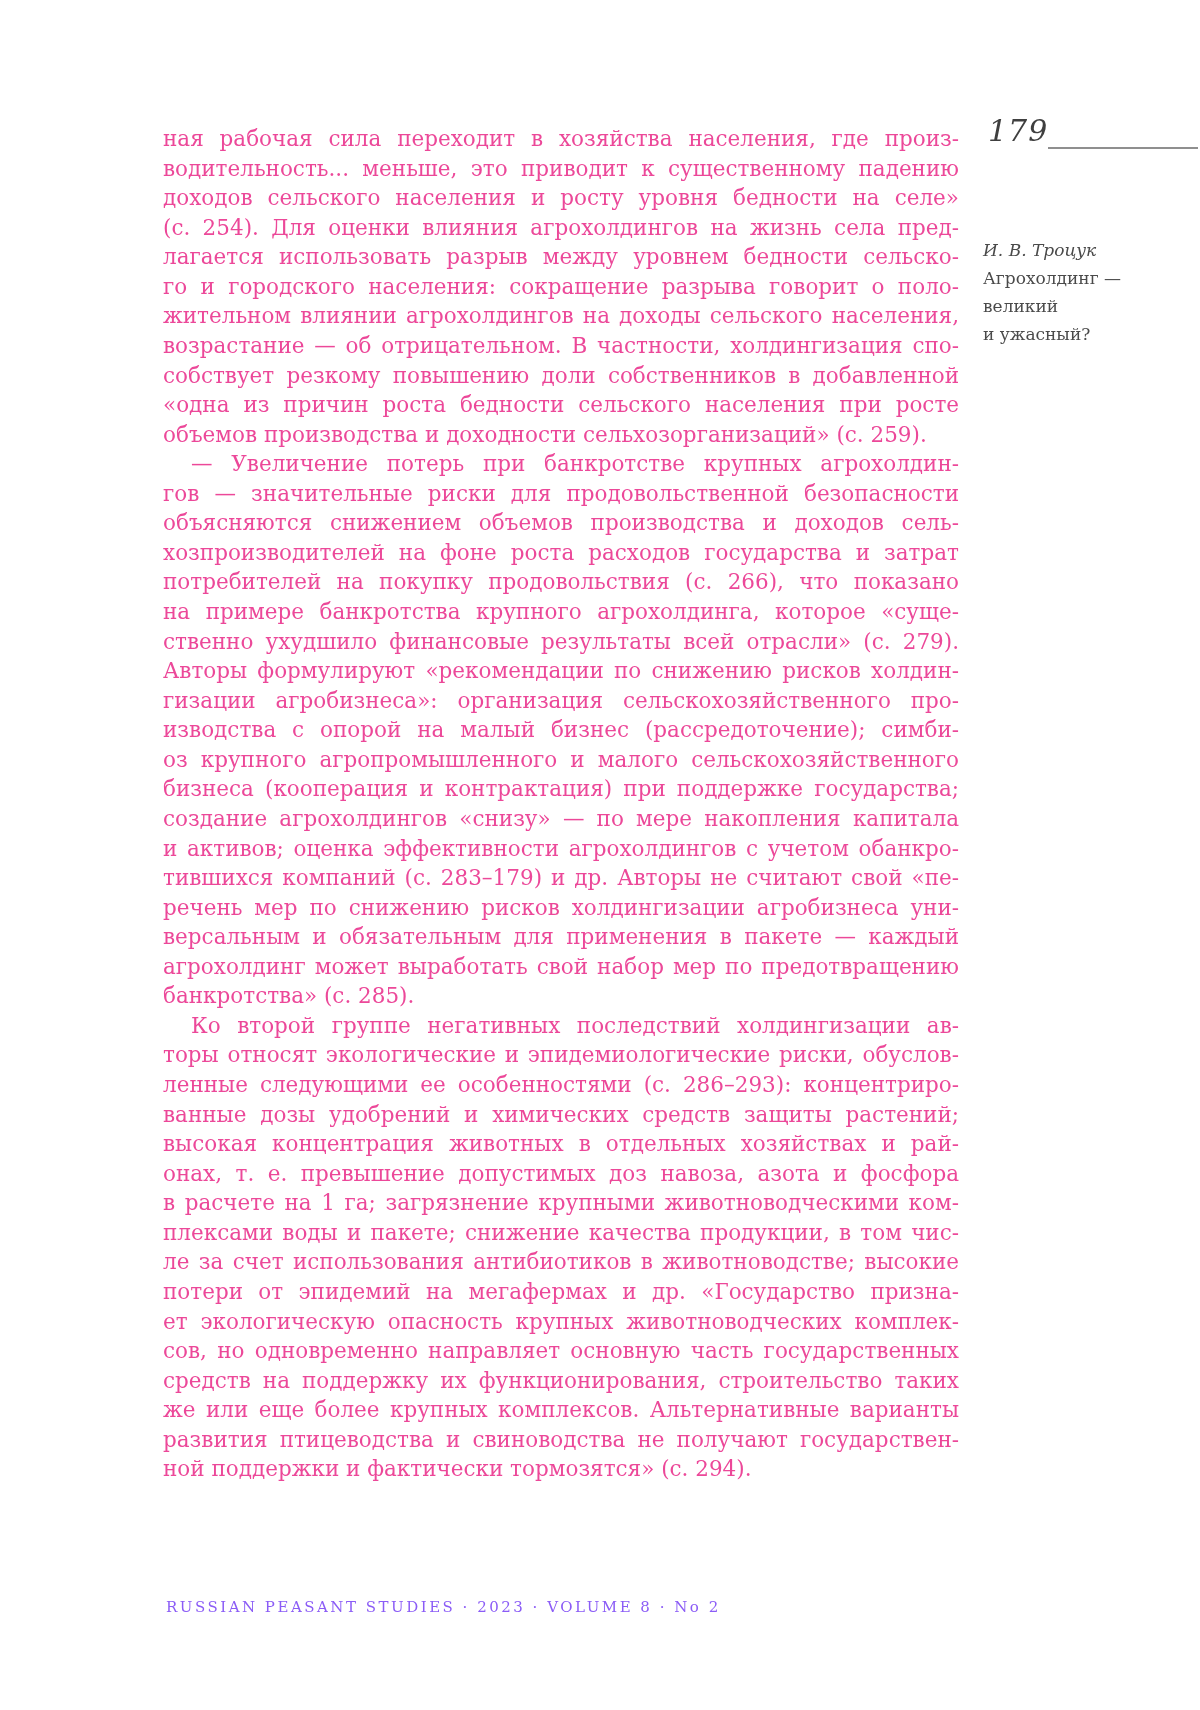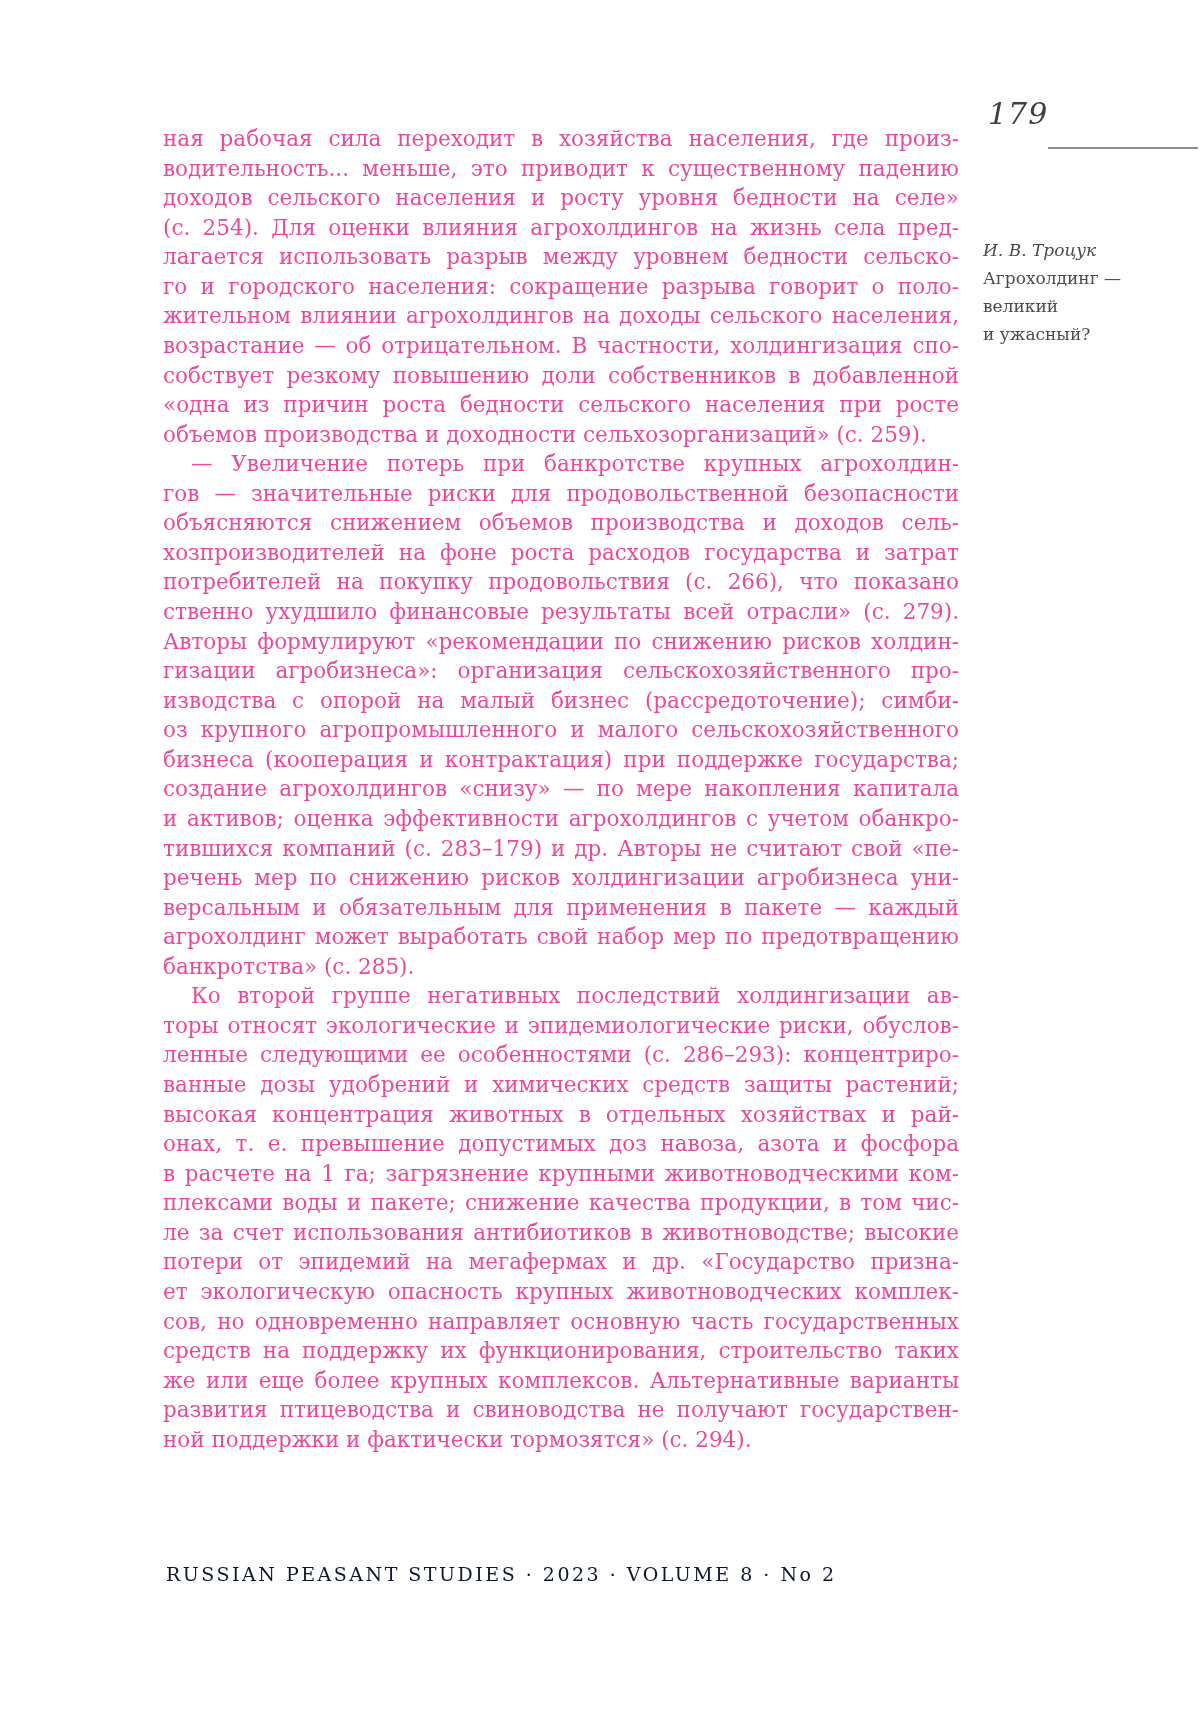--- a/index.html
+++ b/index.html
@@ -37,21 +37,21 @@
     text-align-last: left;
   }
   .body-col .line.indent {
     text-indent: 28px;
   }
 
   
   .page-number {
     position: absolute;
     left: 988px;
-    top: 96px;
+    top: 113px;
     font-size: 30px;
     font-style: italic;
     color: #3f3f3f;
     letter-spacing: 1px;
   }
   .header-rule {
     position: absolute;
     left: 1048px;
     top: 147px;
     width: 150px;
@@ -71,24 +71,24 @@
     margin-top: 44px;
   }
   .margin-note .author {
     font-style: italic;
   }
 
   
   .footer {
     position: absolute;
     left: 166px;
-    top: 1563px;
-    font-size: 19px;
+    top: 1598px;
+    font-size: 15px;
     letter-spacing: 2.5px;
-    color: #0f172a;
+    color: #8b5cf6;
     white-space: nowrap;
   }
 </style>
 </head>
 <body>
 
 <div class="page">
 
   <div class="page-number">179</div>
 
@@ -111,20 +111,21 @@
       <div class="line">жительном влиянии агрохолдингов на доходы сельского населения,</div>
       <div class="line">возрастание — об отрицательном. В частности, холдингизация спо-</div>
       <div class="line">собствует резкому повышению доли собственников в добавленной</div>
       <div class="line">«одна из причин роста бедности сельского населения при росте</div>
       <div class="line para-end">объемов производства и доходности сельхозорганизаций» (с. 259).</div>
       <div class="line indent">— Увеличение потерь при банкротстве крупных агрохолдин-</div>
       <div class="line">гов — значительные риски для продовольственной безопасности</div>
       <div class="line">объясняются снижением объемов производства и доходов сель-</div>
       <div class="line">хозпроизводителей на фоне роста расходов государства и затрат</div>
       <div class="line">потребителей на покупку продовольствия (с. 266), что показано</div>
+      <div class="line">на примере банкротства крупного агрохолдинга, которое «суще-</div>
       <div class="line">ственно ухудшило финансовые результаты всей отрасли» (с. 279).</div>
       <div class="line">Авторы формулируют «рекомендации по снижению рисков холдин-</div>
       <div class="line">гизации агробизнеса»: организация сельскохозяйственного про-</div>
       <div class="line">изводства с опорой на малый бизнес (рассредоточение); симби-</div>
       <div class="line">оз крупного агропромышленного и малого сельскохозяйственного</div>
       <div class="line">бизнеса (кооперация и контрактация) при поддержке государства;</div>
       <div class="line">создание агрохолдингов «снизу» — по мере накопления капитала</div>
       <div class="line">и активов; оценка эффективности агрохолдингов с учетом обанкро-</div>
       <div class="line">тившихся компаний (с. 283–179) и др. Авторы не считают свой «пе-</div>
       <div class="line">речень мер по снижению рисков холдингизации агробизнеса уни-</div>

